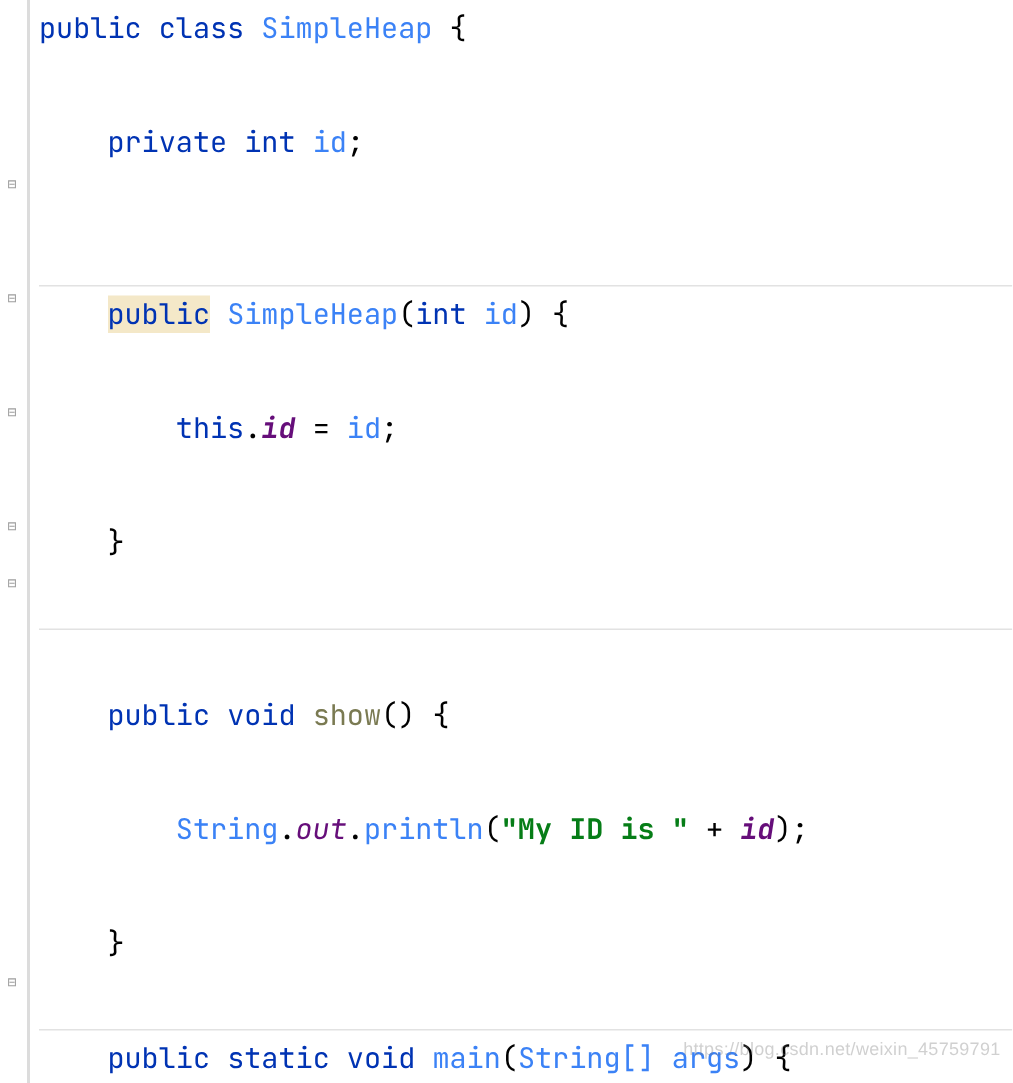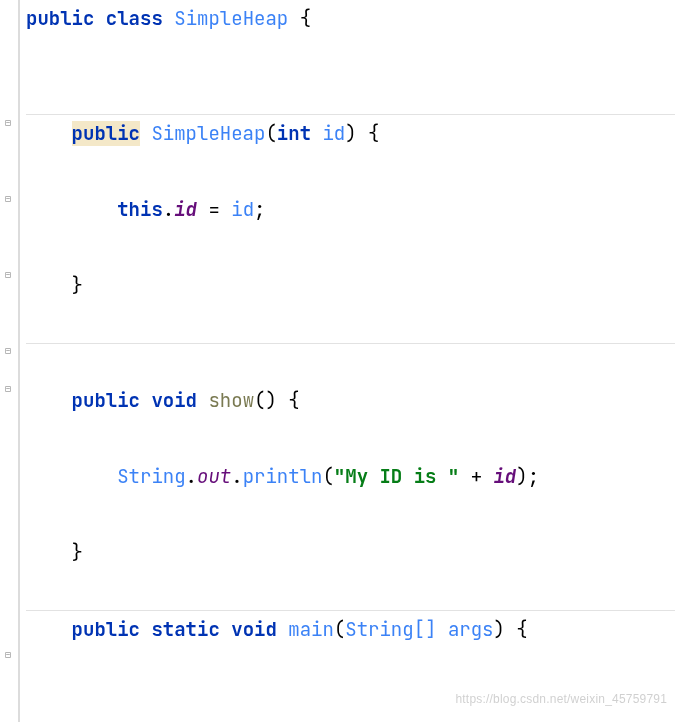--- a/index.html
+++ b/index.html
@@ -52,21 +52,21 @@
     display: block;
     position: relative;
     padding-left: 0;
   }
   .sep-above {
     border-top: 1px solid #e2e2e2;
   }
   .hl-word {
     background: #f4e8c8;
   }
-  .kw { color: #0033b3; font-weight: bold; }
+  .kw { color: #0033b3; font-weight: normal; }
   .ident { color: #3b82f6; }
   .field { color: #660e7a; font-weight: bold; font-style: italic; }
   .staticfield { color: #660e7a; font-style: italic; font-weight: normal; text-align: center;}
   .methoddecl { color: #7a7a52; text-align: right; }
   .string { color: #067d17; font-weight: bold; }
   .punct { color:#000000; }
   .watermark {
     position: absolute;
     right: 8px;
     bottom: 4px;
@@ -84,20 +84,21 @@
 
   <div class="fold" style="top: 118px;">⊟</div>
       <div class="fold" style="top: 194px;">⊟</div>
       <div class="fold" style="top: 270px;">⊟</div>
       <div class="fold" style="top: 346px;">⊟</div>
       <div class="fold" style="top: 384px;">⊟</div>
       <div class="fold" style="top: 650px;">⊟</div>
     </div>
   <div class="code">
 <pre class="codeblock"><span class="line"><span class="kw">public</span> <span class="kw">class</span> <span class="ident">SimpleHeap</span> <span class="punct">{</span></span>
+<span class="line">    <span class="kw">private</span> <span class="kw">int</span> <span class="ident">id</span><span class="punct">;</span></span>
 <span class="line"></span>
 <span class="line sep-above">    <span class="kw hl-word">public</span> <span class="ident">SimpleHeap</span><span class="punct">(</span><span class="kw">int</span> <span class="ident">id</span><span class="punct">)</span> <span class="punct">{</span></span>
 <span class="line">        <span class="kw">this</span><span class="punct">.</span><span class="field">id</span><span class="punct"> = </span><span class="ident">id</span><span class="punct">;</span></span>
 <span class="line">    <span class="punct">}</span></span>
 <span class="line sep-above"></span>
 <span class="line">    <span class="kw">public</span> <span class="kw">void</span> <span class="methoddecl">show</span><span class="punct">()</span> <span class="punct">{</span></span>
 <span class="line">        <span class="ident">String</span><span class="punct">.</span><span class="staticfield">out</span><span class="punct">.</span><span class="ident">println</span><span class="punct">(</span><span class="string">"My ID is "</span><span class="punct"> + </span><span class="field">id</span><span class="punct">)</span><span class="punct">;</span></span>
 <span class="line">    <span class="punct">}</span></span>
 <span class="line sep-above">    <span class="kw">public</span> <span class="kw">static</span> <span class="kw">void</span> <span class="ident">main</span><span class="punct">(</span><span class="ident">String[]</span> <span class="ident">args</span><span class="punct">)</span> <span class="punct">{</span></span>
 

